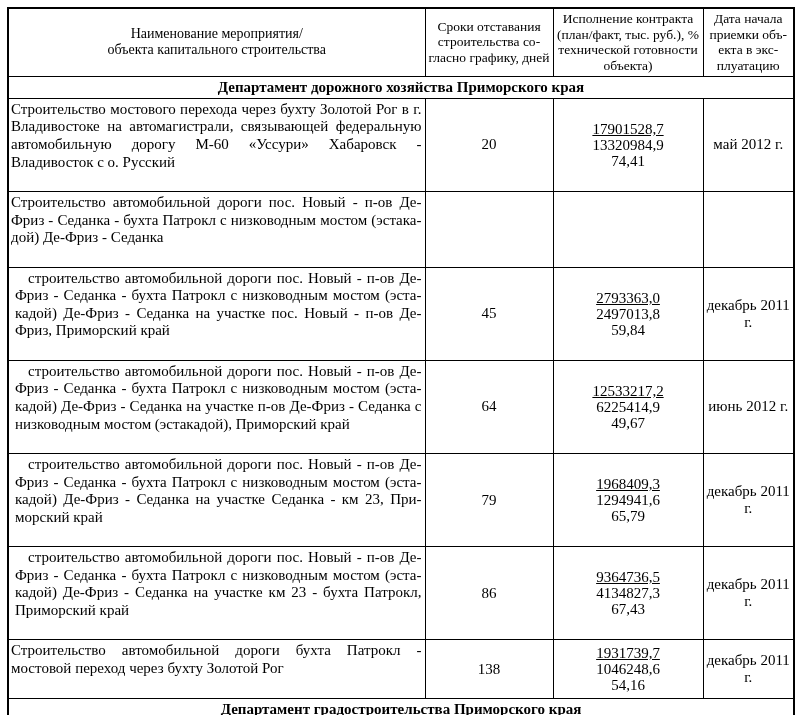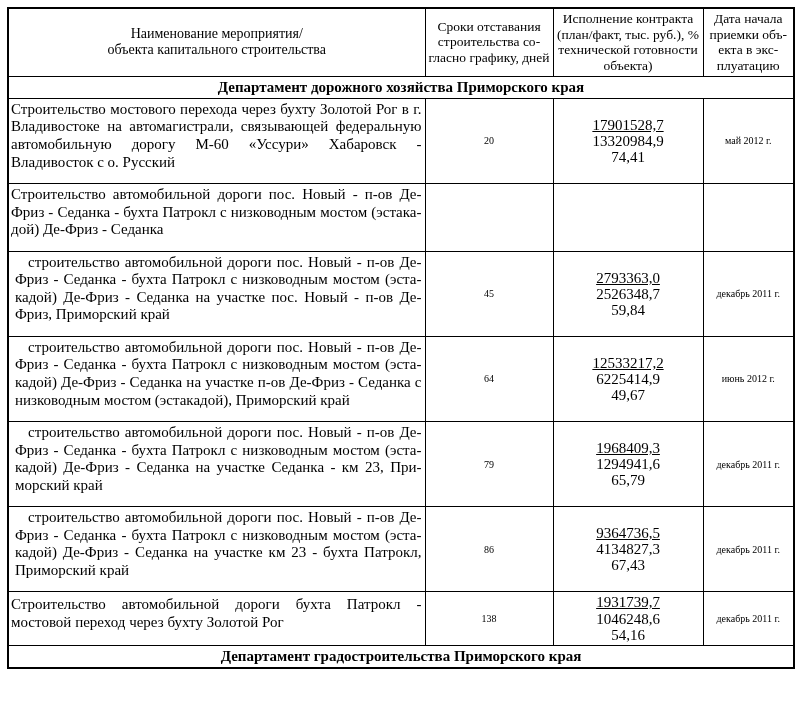--- a/index.html
+++ b/index.html
@@ -51,28 +51,28 @@
     font-weight: bold;
     font-size: 15px;
     padding: 2px 0;
     line-height: 1.15;
   }
   td.c-name {
     font-size: 15px;
     line-height: 1.17;
     text-align: justify;
     vertical-align: middle;
-    padding: 2px 3px 12px 2px;
+    padding: 2px 3px 20px 2px;
   }
   tr.sub td.c-name {
     padding-left: 6px;
     text-indent: 13px;
   }
   td.c-delay, td.c-date {
-    font-size: 10px;
+    font-size: 15px;
     text-align: center;
     vertical-align: middle;
     padding: 1px 2px;
   }
   td.c-exec {
     font-size: 15px;
     line-height: 1.07;
     text-align: center;
     vertical-align: middle;
     padding: 2px 5px;
@@ -123,21 +123,21 @@
         <td class="c-delay"></td>
         <td class="c-exec"></td>
         <td class="c-date"></td>
       </tr>
 
       <tr class="sub">
         <td class="c-name">строительство автомобильной дороги пос. Новый - п-ов Де-Фриз - Седанка - бухта Патрокл с низко­вод­ным мостом (эста­ка­дой) Де-Фриз - Седанка на участке пос. Новый - п-ов Де-Фриз, Приморский край</td>
         <td class="c-delay">45</td>
         <td class="c-exec">
           <span class="plan">2793363,0</span>
-          <span class="fact">2526348,7</span>
+          <span class="fact">2497013,8</span>
           <span class="pct">59,84</span>
         </td>
         <td class="c-date">декабрь 2011 г.</td>
       </tr>
 
       <tr class="sub">
         <td class="c-name">строительство автомобильной дороги пос. Новый - п-ов Де-Фриз - Седанка - бухта Патрокл с низко­вод­ным мостом (эста­ка­дой) Де-Фриз - Седанка на участке п-ов Де-Фриз - Седанка с низко­вод­ным мостом (эста­ка­дой), Приморский край</td>
         <td class="c-delay">64</td>
         <td class="c-exec">
           <span class="plan">12533217,2</span>

